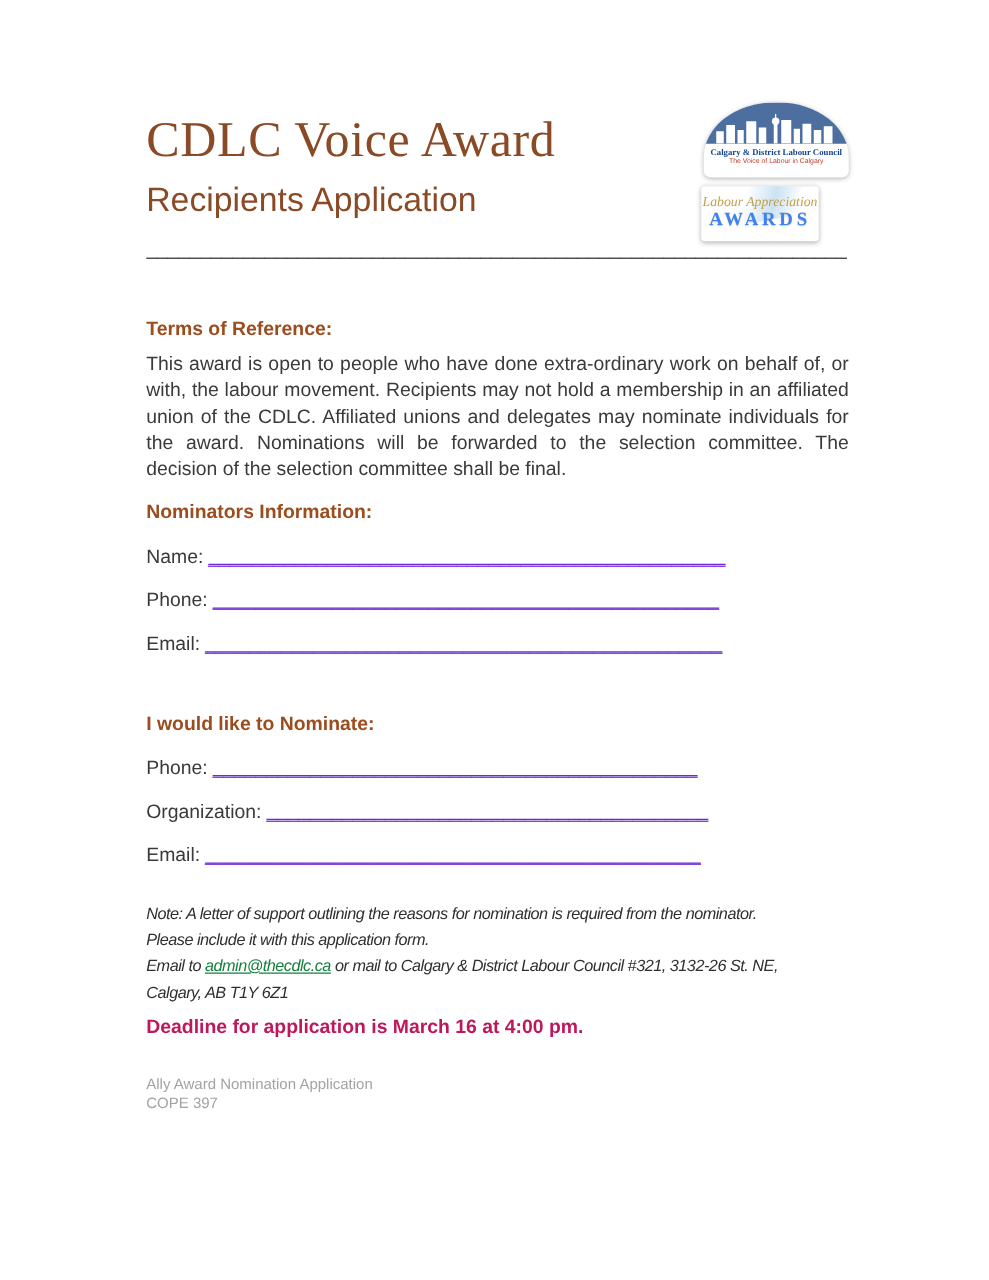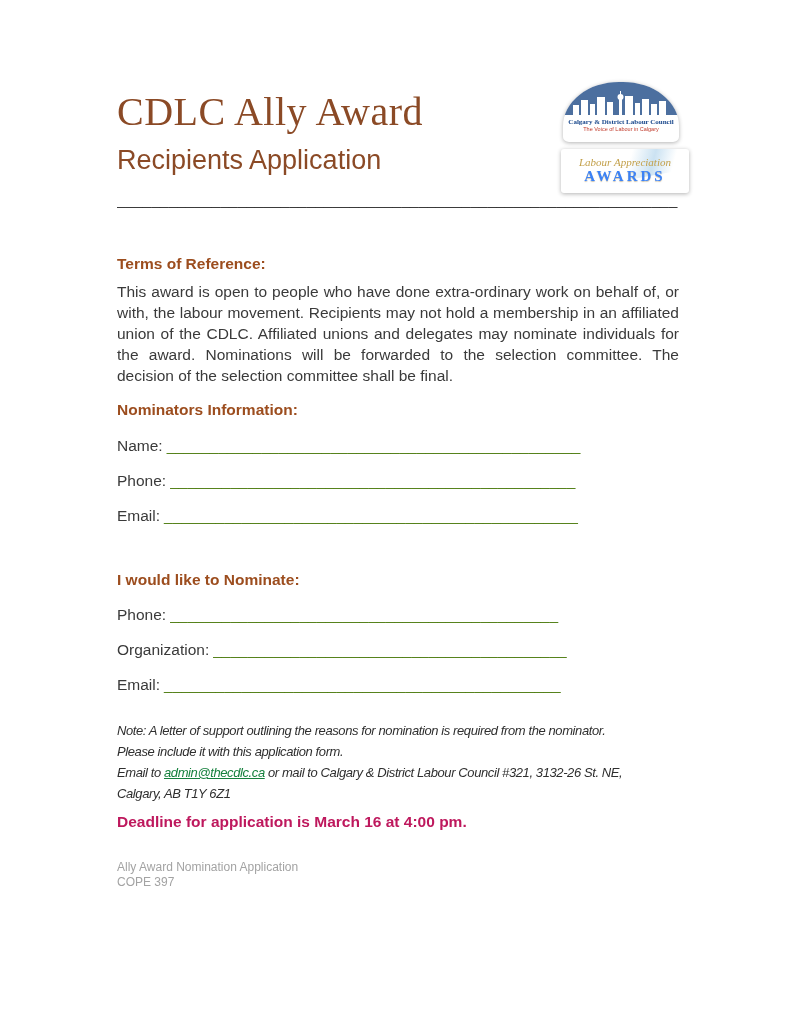--- a/index.html
+++ b/index.html
@@ -17,21 +17,21 @@
 
   .section-heading{margin:44px 0 0 0;font-size:15.5px;line-height:20px;
                    font-weight:bold;color:#9C4D1E;}
   .section-heading.tight{margin-top:14px;}
   .terms-body{margin:7px 0 0 0;font-size:15.5px;line-height:21px;
               text-align:justify;color:#3a3a3a;}
 
   .field{margin-top:15px;font-size:15.5px;line-height:20px;white-space:nowrap;
          overflow:hidden;color:#3a3a3a;}
   .field.first{margin-top:16px;}
-  .field .line{margin-left:4px;color:#4d7c0f;}
+  .field .line{margin-left:4px;color:#6d28d9;text-decoration:underline;}
 
   .note{margin:25px 0 0 0;font-style:italic;font-size:13px;letter-spacing:-0.4px;
         line-height:21px;color:#2f2f2f;}
   .note a{color:#15803d;text-decoration:underline;font-style:italic;}
   .deadline{margin:8px 0 0 0;font-weight:bold;font-size:15.5px;line-height:20px;
             color:#be185d;}
   .doc-footer{margin:28px 0 0 0;font-size:12px;line-height:15px;color:#A3A3A3;}
 
   
   .logo-stack{position:absolute;top:82px;right:112px;width:118px;}
@@ -39,21 +39,21 @@
      border-radius:56px 56px 6px 6px / 44px 44px 5px 5px;
      box-shadow:0 1px 4px rgba(0,0,0,0.30);overflow:hidden;}
   .dome{height:33px;background:#4C6F9F;
         border-radius:56px 56px 0 0 / 44px 44px 0 0;position:relative;overflow:hidden;}
   .dome svg{position:absolute;bottom:0;left:0;}
   .council-name{font-family:"Liberation Serif",serif;font-weight:bold;
      font-size:7px;line-height:8px;color:#17468B;text-align:center;margin-top:3px;
      white-space:nowrap;}
   .council-tagline{font-size:5.5px;line-height:7px;color:#C03A2B;text-align:center;
      white-space:nowrap;}
-  .awards-logo{margin-top:7px;width:128px;height:44px;background:#ffffff;
+  .awards-logo{margin-top:7px;width:94px;height:44px;background:#ffffff;
      border-radius:3px;box-shadow:0 1px 4px rgba(0,0,0,0.30);
      position:relative;overflow:hidden;text-align:center;}
   .swoosh{position:absolute;top:-8px;right:-20px;width:110px;height:34px;
      background:linear-gradient(115deg,rgba(216,234,245,0) 30%,#CBE2F2 50%,rgba(216,234,245,0) 68%);
      transform:rotate(-10deg);}
   .awards-script{position:relative;font-family:"Liberation Serif",serif;
      font-style:italic;font-size:11px;line-height:12px;color:#C3A04A;margin-top:7px;}
   .awards-word{position:relative;font-family:"Liberation Serif",serif;font-weight:bold;
      font-size:15px;line-height:17px;color:#3b82f6;letter-spacing:3px;
      text-shadow:0 1px 1px rgba(120,90,20,0.35);}
@@ -89,21 +89,21 @@
     </div>
     <div class="awards-logo">
       <div class="swoosh"></div>
       <div class="awards-script">Labour Appreciation</div>
       <div class="awards-word">AWARDS</div>
     </div>
   </div>
 
   <div class="content">
 
-    <h1 class="doc-title">CDLC Ally Award</h1>
+    <h1 class="doc-title">CDLC Voice Award</h1>
     <div class="doc-subtitle">Recipients Application</div>
     <div class="divider">_________________________________________________________________</div>
 
     <div class="section-heading">Terms of Reference:</div>
     <p class="terms-body">This award is open to people who have done extra-ordinary work on behalf of, or with, the labour movement. Recipients may not hold a membership in an affiliated union of the CDLC. Affiliated unions and delegates may nominate individuals for the award. Nominations will be forwarded to the selection committee. The decision of the selection committee shall be final.</p>
 
     <div class="section-heading tight">Nominators Information:</div>
 
     <div class="field first">
       <span>Name:</span><span class="line">________________________________________________</span>

